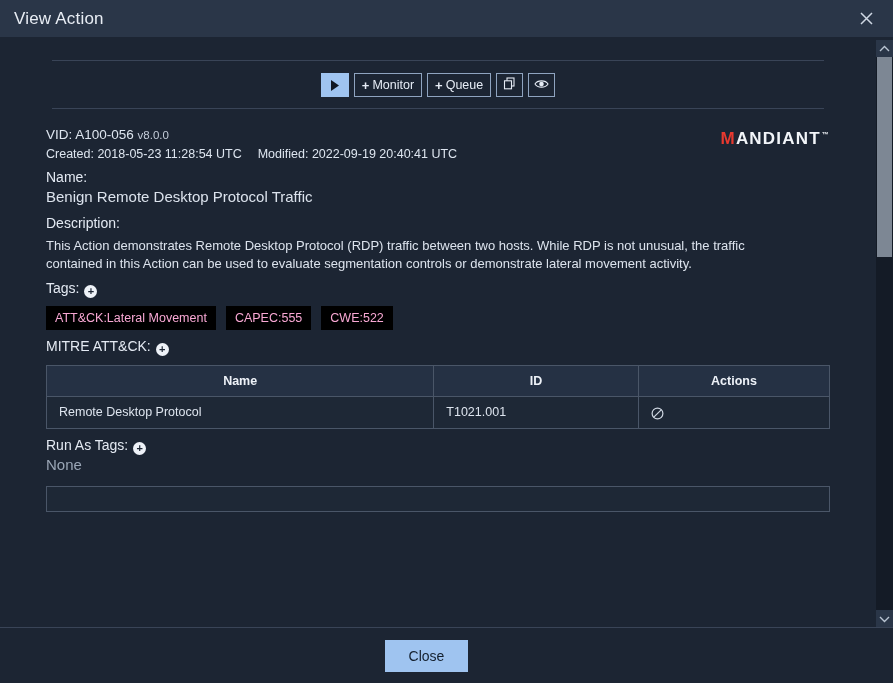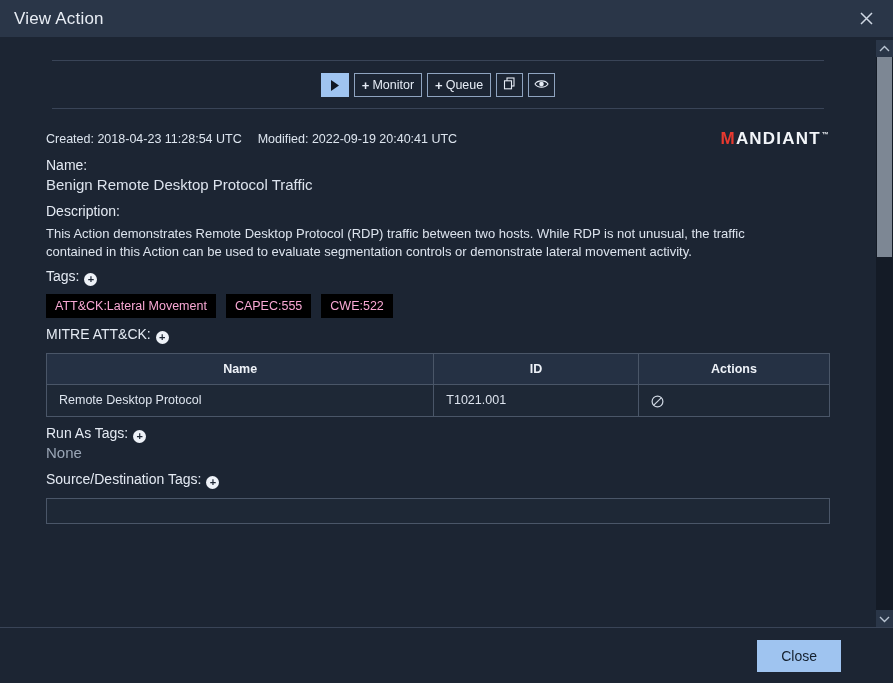--- a/index.html
+++ b/index.html
@@ -316,22 +316,22 @@
   }
 
   
   .modal-footer {
     flex: 0 0 auto;
     height: 56px;
     background: #1c2533;
     border-top: 1px solid #394457;
     display: flex;
     align-items: center;
-    justify-content: flex-end;
-    padding-right: 52px;
+    justify-content: center;
+    padding-right: 40px;
     box-sizing: border-box;
   }
   .close-btn {
     background: #9fc4f0;
     color: #14202e;
     border: none;
     font-size: 14px;
     font-family: "Liberation Sans", sans-serif;
     padding: 8px 24px;
     cursor: pointer;
@@ -404,22 +404,26 @@
                   <circle cx="7.5" cy="6" r="2.3" fill="#e6ecf5"></circle>
                 </svg>
               </span>
             </div>
           </div>
 
           <hr class="rule" style="margin-top:0;">
 
           <div class="meta-row">
             <div class="meta-left">
+              <div class="vid-line">
+                <span>VID: A100-056</span>
+                <span class="ver">v8.0.0</span>
+              </div>
               <div class="dates-line">
-                <span>Created: 2018-04-23 11:28:54 UTC</span>
+                <span>Created: 2018-05-23 11:28:54 UTC</span>
                 <span class="gap"></span>
                 <span>Modified: 2022-09-19 20:40:41 UTC</span>
               </div>
             </div>
             <div class="logo">
               <span class="m">M</span>
                 <span class="rest">ANDIANT</span>
                 <span class="tm">™</span>
             </div>
           </div>
@@ -464,23 +468,20 @@
                 </td>
               </tr>
             </tbody>
           </table>
 
           <div class="sec-label">
             <span>Run As Tags:</span><span class="plus-circle">+</span>
           </div>
           <div class="sec-value none">None</div>
 
-          <div class="sec-label">
-            <span>Source/Destination Tags:</span><span class="plus-circle">+</span>
-          </div>
           <div class="empty-table"></div>
 
           <div class="tail-space"></div>
         </div>
       </div>
 
       <div class="sb">
         <div class="sb-arrow">
           <svg width="11" height="8" viewBox="0 0 11 8" aria-hidden="true">
             <path d="M1 6 L5.5 1.6 L10 6" stroke="currentColor" stroke-width="1.4" fill="none"></path>

